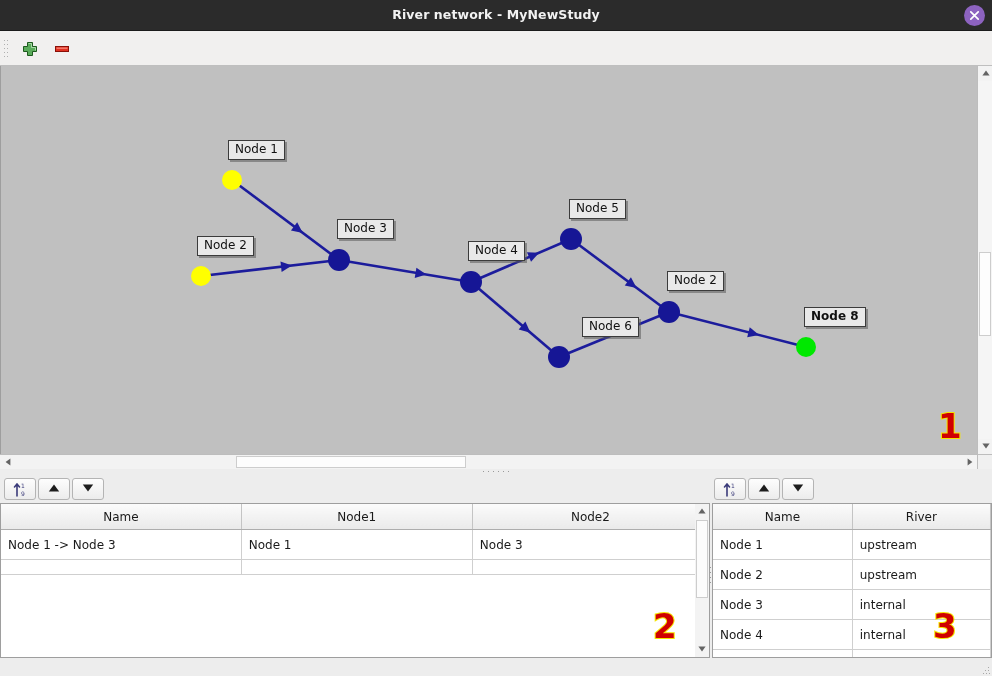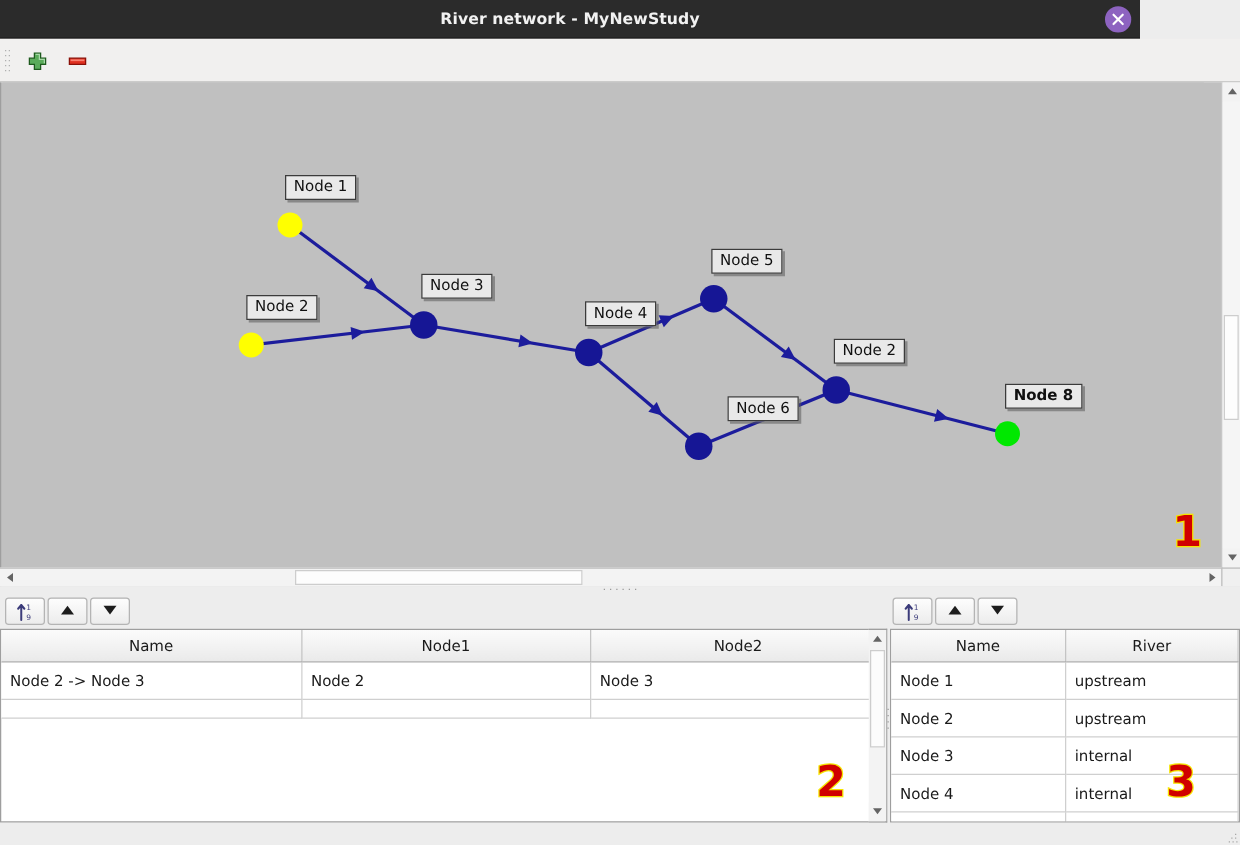--- a/index.html
+++ b/index.html
@@ -19,21 +19,21 @@
     height: 676px;
     overflow: hidden;
     background: #ededed;
     box-sizing: border-box;
   }
 
   
   .titlebar {
     position: absolute;
     left: 0; top: 0;
-    width: 912px; height: 31px;
+    width: 992px; height: 31px;
     background: #2b2b2b;
     border-bottom: 1px solid #1b1b1b;
     box-sizing: border-box;
   }
   .titlebar-text {
     position: absolute;
     left: 0; right: 0; top: 0;
     line-height: 30px;
     text-align: center;
     color: #f2f2f2;
@@ -452,22 +452,22 @@
           </colgroup>
         <thead>
             <tr>
               <th>Name</th>
               <th>Node1</th>
               <th>Node2</th>
             </tr>
           </thead>
         <tbody>
             <tr>
-              <td>Node 2 -&gt; Node 3</td>
-              <td>Node 2</td>
+              <td>Node 1 -&gt; Node 3</td>
+              <td>Node 1</td>
               <td>Node 3</td>
             </tr>
             <tr class="blank">
               <td>&nbsp;</td>
               <td>&nbsp;</td>
               <td>&nbsp;</td>
             </tr>
           </tbody>
       </table>
     </div>

